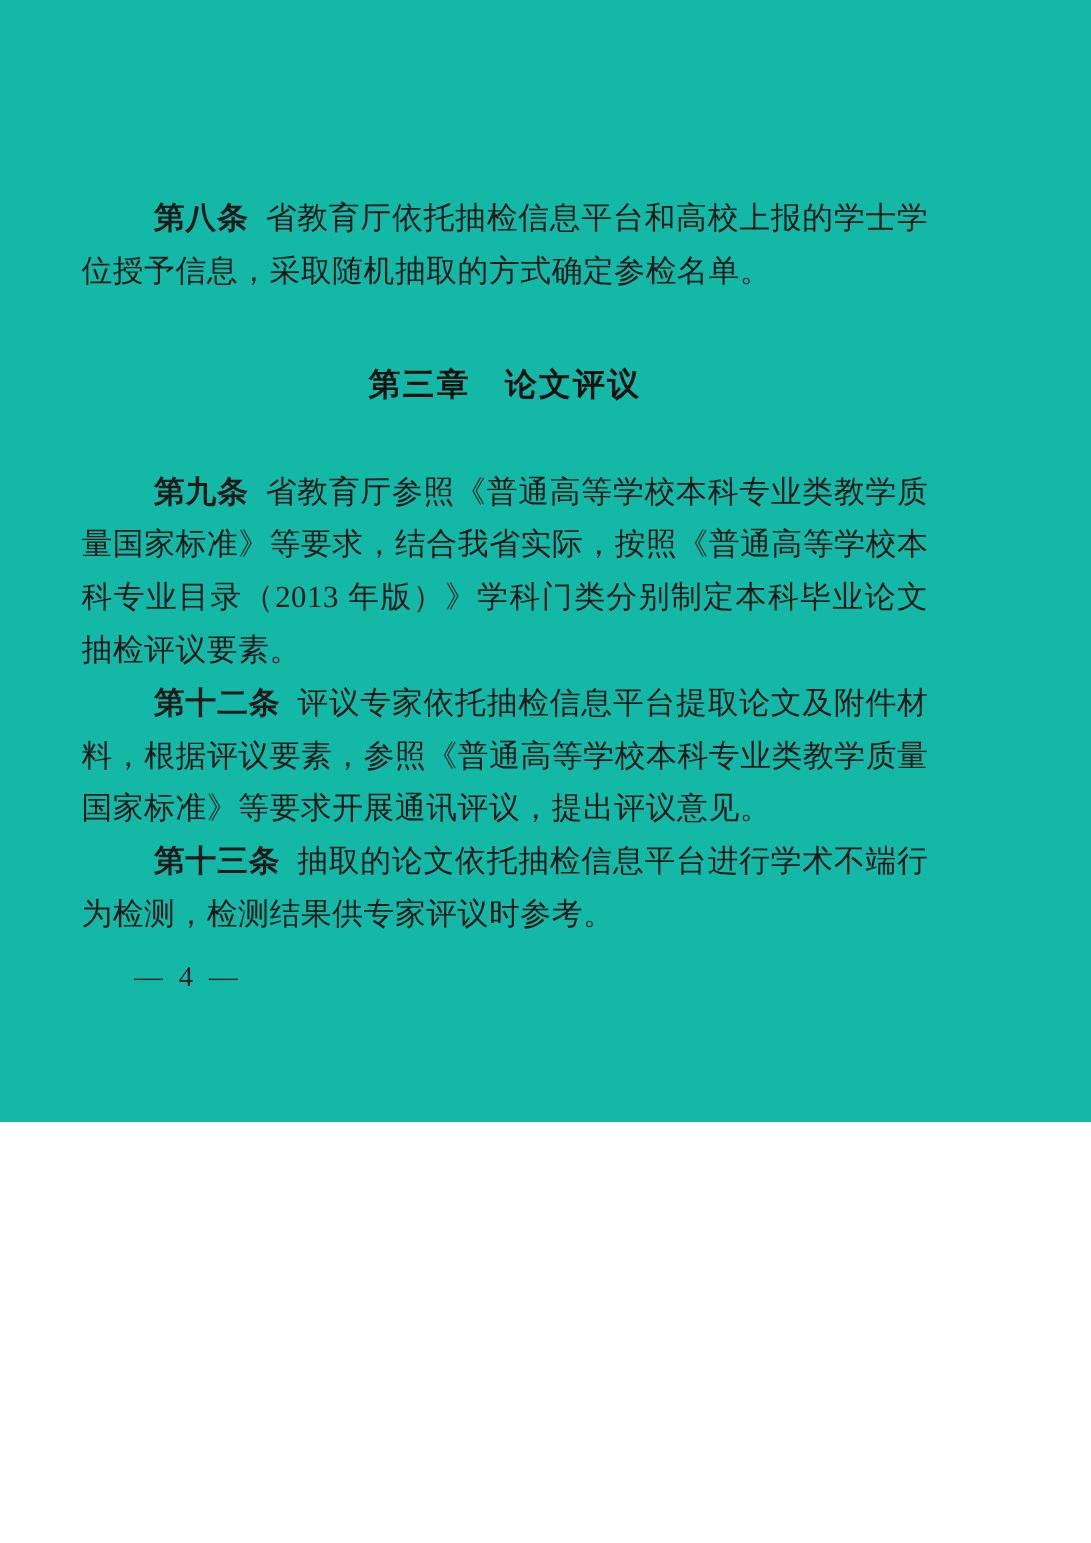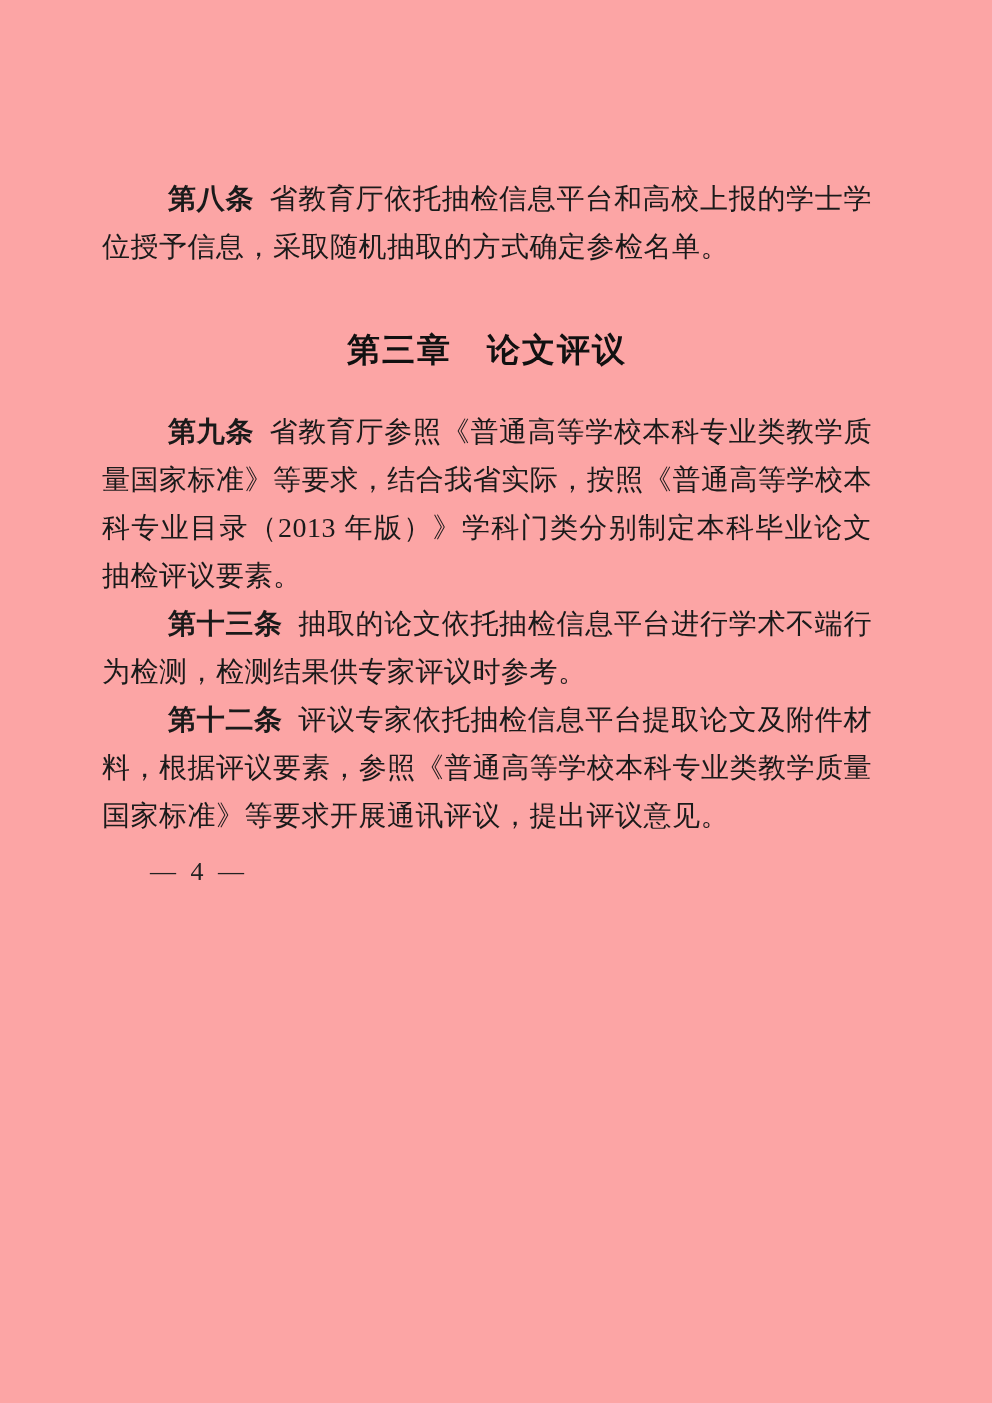--- a/index.html
+++ b/index.html
@@ -3,24 +3,24 @@
 <meta charset="utf-8">
 <style>
   html, body {
     margin: 0;
     padding: 0;
     background: #ffffff;
   }
   .page {
     position: relative;
     width: 992px;
-    height: 1403px;
-    background: #fca5a5;
+    height: 1020px;
+    background: #14b8a6;
     box-sizing: border-box;
-    padding: 175px 120px 0 102px;
+    padding: 175px 120px 0 74px;
     font-family: "Liberation Serif", "DejaVu Serif", serif;
     color: #1a1a1a;
     overflow: hidden;
   }
   .body-text {
     width: 770px;
   }
   p.para {
     margin: 0;
     font-size: 28px;
@@ -28,24 +28,24 @@
     text-align: justify;
     text-indent: 66px;
     letter-spacing: 0.5px;
     word-break: break-all;
   }
   p.para .lead {
     font-weight: 700;
     margin-right: 0.55em;
   }
   .chapter-heading {
-    margin: 55px 0 34px 0;
+    margin: 55px 0 50px 0;
     font-family: "Liberation Sans", "DejaVu Sans", sans-serif;
     font-weight: 700;
-    font-size: 33px;
+    font-size: 29px;
     line-height: 48px;
     text-align: center;
     letter-spacing: 2px;
     color: #111111;
   }
   .page-number {
     margin-top: 14px;
     padding-left: 48px;
     font-size: 26px;
     line-height: 36px;
@@ -61,22 +61,22 @@
   <div class="body-text">
 
     <p class="para"><span class="lead">第八条</span><span>省教育厅依托抽检信息平台和高校上报的学士学位授予信息，采取随机抽取的方式确定参检名单。</span></p>
 
     <h2 class="chapter-heading">第三章　论文评议</h2>
 
     <p class="para"><span class="lead">第九条</span><span>省教育厅参照《普通高等学校本科专业类教学质量国家标准》等要求，结合我省实际，按照《普通高等学校本科专业目录（2013 年版）》学科门类分别制定本科毕业论文抽检评议要素。</span></p>
 
 
 
+    <p class="para"><span class="lead">第十二条</span><span>评议专家依托抽检信息平台提取论文及附件材料，根据评议要素，参照《普通高等学校本科专业类教学质量国家标准》等要求开展通讯评议，提出评议意见。</span></p>
+
     <p class="para"><span class="lead">第十三条</span><span>抽取的论文依托抽检信息平台进行学术不端行为检测，检测结果供专家评议时参考。</span></p>
-
-    <p class="para"><span class="lead">第十二条</span><span>评议专家依托抽检信息平台提取论文及附件材料，根据评议要素，参照《普通高等学校本科专业类教学质量国家标准》等要求开展通讯评议，提出评议意见。</span></p>
 
 
 
   </div>
 
   <div class="page-number">— 4 —</div>
 </div>
 
 </body></html>

